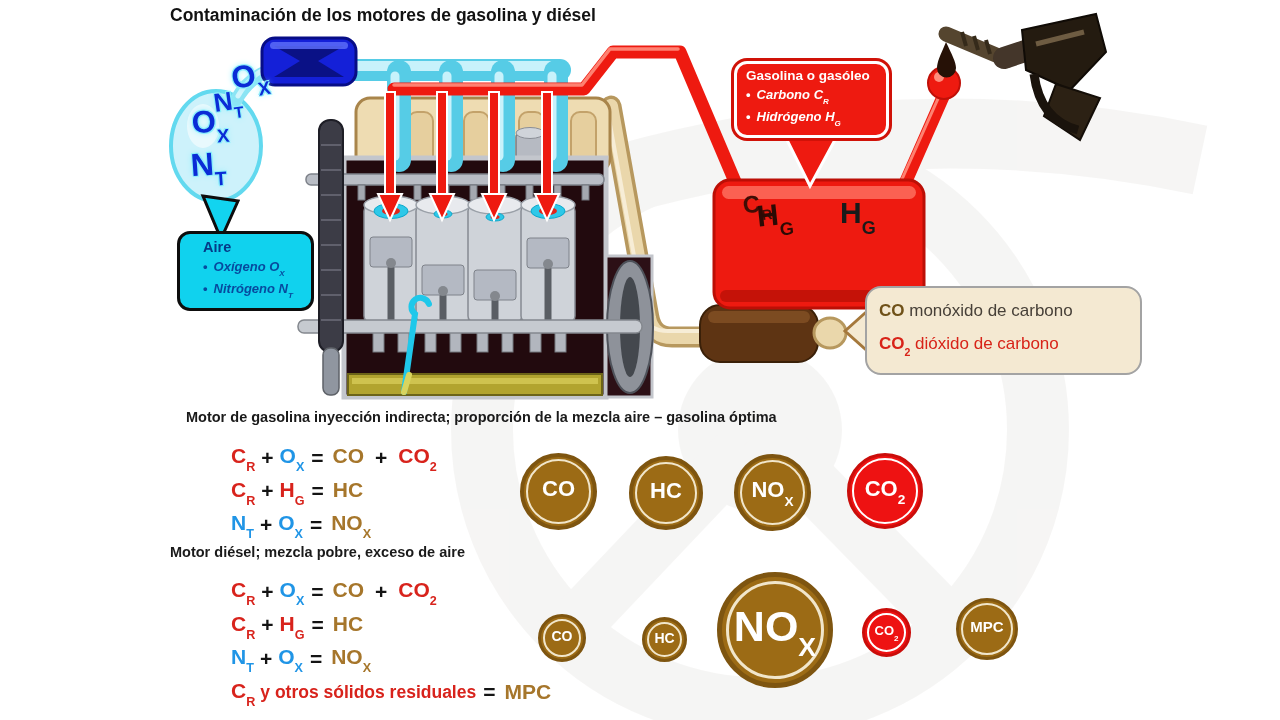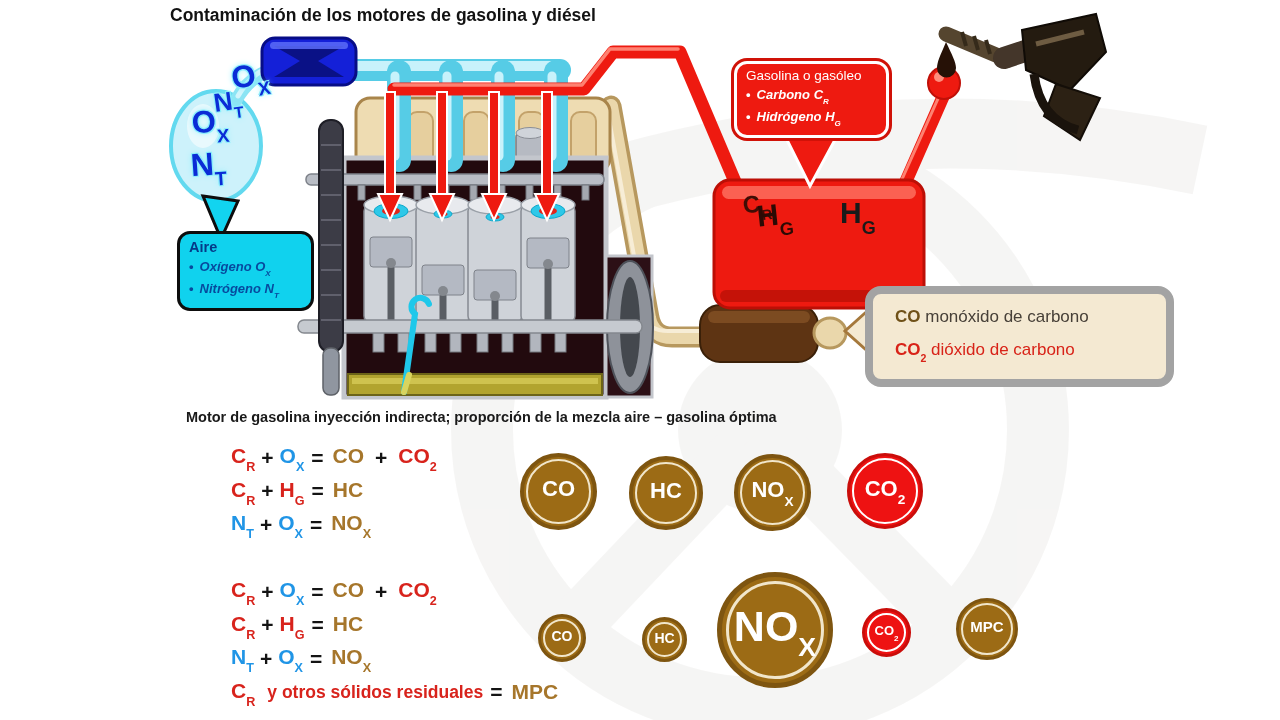--- a/index.html
+++ b/index.html
@@ -10,47 +10,47 @@
   
   .title{left:170px;top:5px;font-size:17.5px;font-weight:bold;color:#121212;}
   .sec-head{font-size:14.5px;font-weight:bold;color:#1a1a1a;}
   
   .bl{color:#0a2cd6;font-weight:bold;line-height:1;
       text-shadow:-1px -1px 0 #8ceefb,1px -1px 0 #8ceefb,-1px 1px 0 #8ceefb,1px 1px 0 #8ceefb,0 0 6px #8ceefb;}
   .bl sub{font-size:.6em;position:relative;top:.18em;}
   
   .callout{border-radius:13px;box-sizing:border-box;}
   .aire-box{left:177px;top:231px;width:137px;background:#10d2ee;border:3px solid #0d0d0d;
-            padding:5px 9px 7px 9px;color:#074a9e;}
+            padding:5px 9px 7px 23px;color:#074a9e;}
   .aire-box .co-title{font-size:14.5px;font-weight:bold;color:#053a88;margin-bottom:2px;}
   .co-item{font-size:13px;font-weight:bold;font-style:italic;display:flex;gap:6px;line-height:1.55;}
   .co-item .blt{font-style:normal;}
   .chem-i sub{font-size:.62em;position:relative;top:.2em;}
   .fuel-box{left:734px;top:61px;width:155px;background:#ee1a10;border:3px solid #ffffff;
             box-shadow:0 0 0 3px #d01208;padding:4px 9px 6px 9px;color:#ffffff;}
-  .fuel-box .co-title{font-size:13.5px;font-weight:normal;margin-bottom:2px;}
+  .fuel-box .co-title{font-size:13.5px;font-weight:bold;margin-bottom:2px;}
   .fuel-box .co-item{font-size:13px;}
-  .exh-box{left:865px;top:286px;width:249px;background:#f4e9d2;border:8px solid #a3a3a3;
-           border-radius:16px;padding:9px 22px;}
+  .exh-box{left:865px;top:286px;width:249px;background:#f4e9d2;border:2px solid #a3a3a3;
+           border-radius:16px;padding:9px 12px;}
   .exh-line{font-size:17px;line-height:27px;color:#474038;white-space:nowrap;}
   .exh-line .term{font-weight:bold;color:#6f5118;}
   .exh-line .term sub{font-size:.62em;position:relative;top:.18em;}
   .exh-line.red,.exh-line.red .term{color:#d82318;}
   
   .tank-lb{font-weight:bold;line-height:1;}
   .tank-lb sub{font-size:.6em;position:relative;top:.2em;}
   
   .eq-block{display:flex;flex-direction:column;}
   .eq-row{height:33.5px;display:flex;align-items:center;font-weight:bold;font-size:21px;white-space:nowrap;}
   .eq-row .chem sub{font-size:.6em;position:relative;top:.22em;}
   .op{color:#141414;margin:0 6px;}
   .op.eqs{margin:0 9px 0 7px;}
   .op.p2{margin:0 11px;}
   .c-red{color:#d8231c;} .c-blue{color:#2095e6;} .c-brown{color:#a6762b;}
-  .eq-rest{font-size:17.5px;margin-left:12px;}
+  .eq-rest{font-size:17.5px;margin-left:5px;}
   
   .circle{position:absolute;border-radius:50%;display:flex;align-items:center;justify-content:center;
           color:#fff;font-weight:bold;box-sizing:border-box;}
   .circle span.lbl{position:relative;z-index:2;line-height:1;}
   .circle sub{font-size:.62em;position:relative;top:.22em;}
   .circle::before{content:"";position:absolute;inset:2px;border:2.5px solid #f1e6cb;border-radius:50%;}
   .circle.brown{background:#9c6b15;border:4px solid #7e5510;}
   .circle.red{background:#ee1212;border:3px solid #ca0d0a;}
   .circle.red::before{border-color:#ffffff;}
   .circle.big::before{inset:4px;border-width:3.5px;}
@@ -335,20 +335,21 @@
   <div class="circle brown" style="left:629px;top:456px;width:74px;height:74px;font-size:22px;">
       <span class="lbl"><span>HC</span><sub></sub></span>
     </div>
   <div class="circle brown" style="left:734px;top:454px;width:77px;height:77px;font-size:22px;">
       <span class="lbl"><span>NO</span><sub>X</sub></span>
     </div>
   <div class="circle red" style="left:847px;top:453px;width:76px;height:76px;font-size:22px;">
       <span class="lbl"><span>CO</span><sub>2</sub></span>
     </div>
 
+  <div class="ov sec-head" style="left:170px;top:544px;">Motor diésel; mezcla pobre, exceso de aire</div>
   <div class="ov eq-block" style="left:231px;top:575px;">
     <div class="eq-row">
       <span class="chem c-red"><span>C</span><sub>R</sub></span>
       <span class="op">+</span>
       <span class="chem c-blue"><span>O</span><sub>X</sub></span>
       <span class="op eqs">=</span>
       <span class="chem c-brown"><span>CO</span><sub></sub></span>
       <span class="op p2">+</span>
       <span class="chem c-red"><span>CO</span><sub>2</sub></span>
     </div>

